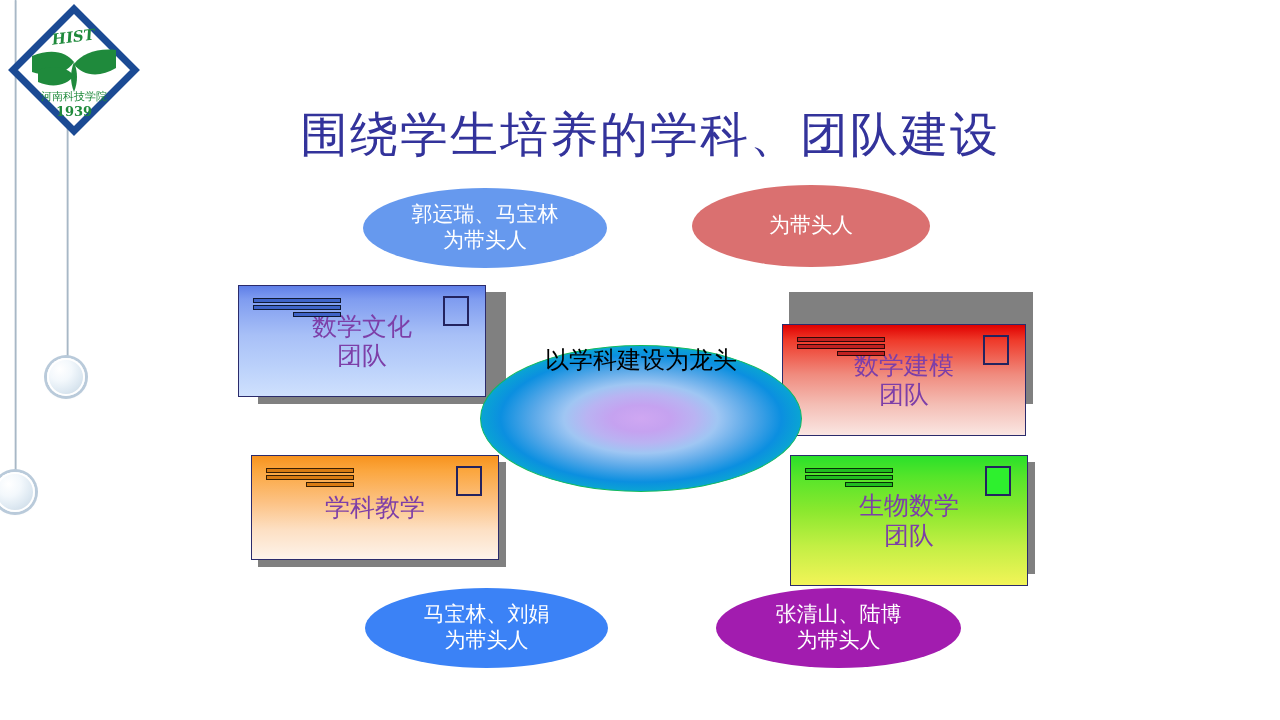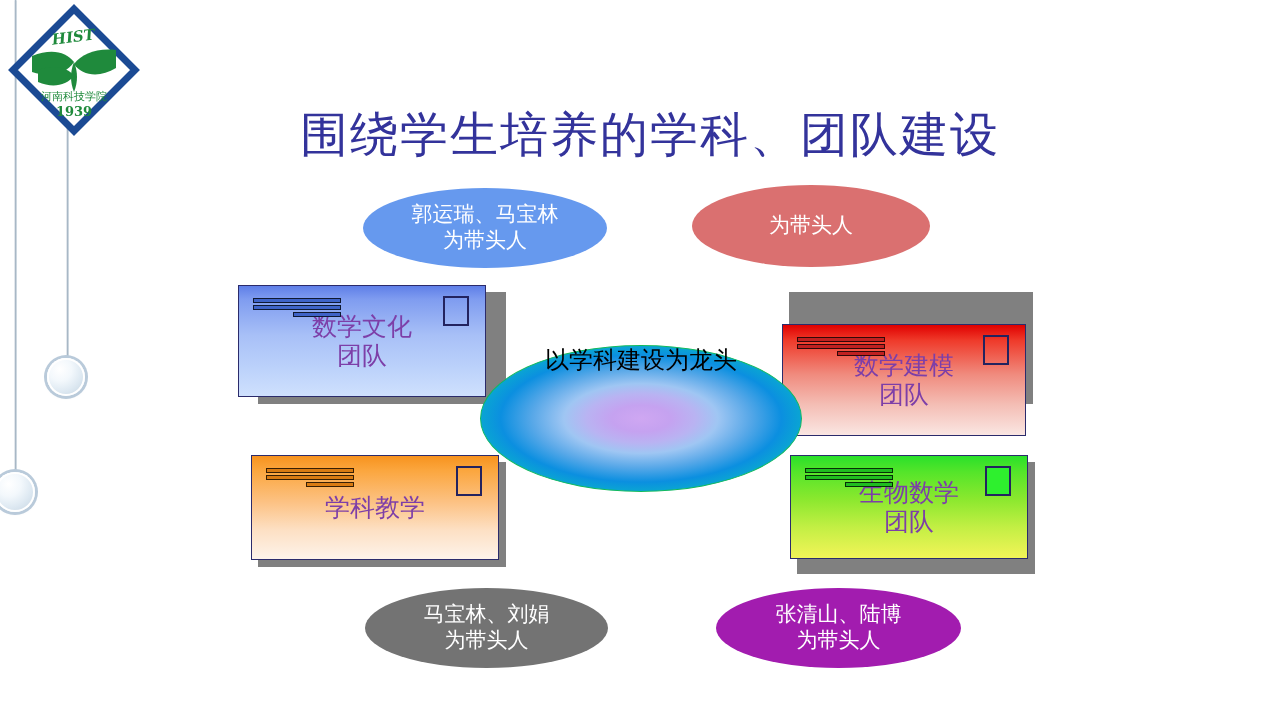--- a/index.html
+++ b/index.html
@@ -193,21 +193,21 @@
 
   <div class="ellipse" style="left:363px; top:188px; width:244px; height:80px; background:#6699ee; z-index:4;">
     <span class="ln">郭运瑞、马宝林</span>
     <span class="ln">为带头人</span>
   </div>
 
   <div class="ellipse" style="left:692px; top:185px; width:238px; height:82px; background:#da7070; z-index:4;">
     <span class="ln">为带头人</span>
   </div>
 
-  <div class="ellipse" style="left:365px; top:588px; width:243px; height:80px; background:#737373; z-index:4;">
+  <div class="ellipse" style="left:365px; top:588px; width:243px; height:80px; background:#3b82f6; z-index:4;">
     <span class="ln">马宝林、刘娟</span>
     <span class="ln">为带头人</span>
   </div>
 
   <div class="ellipse" style="left:716px; top:588px; width:245px; height:80px; background:#a21caf; z-index:4;">
     <span class="ln">张清山、陆博</span>
     <span class="ln">为带头人</span>
   </div>
 
   <div class="card-shadow" style="left:258px; top:292px; width:248px; height:112px;"></div>
@@ -246,21 +246,21 @@
         <div class="bar"></div>
         <div class="bar short"></div>
       </div>
       <div class="stamp"></div>
       <span>学科教学</span>
       <span></span>
     </div>
   </div>
 
   <div class="card-shadow" style="left:797px; top:462px; width:238px; height:112px;"></div>
-  <div class="card card-green" style="left:790px; top:455px; width:238px; height:104px; z-index:2;">
+  <div class="card card-green" style="left:790px; top:455px; width:238px; height:131px; z-index:2;">
     <div class="card-inner">
       <div class="addr-lines">
         <div class="bar"></div>
         <div class="bar"></div>
         <div class="bar short"></div>
       </div>
       <div class="stamp"></div>
       <span>生物数学</span>
       <span>团队</span>
     </div>

